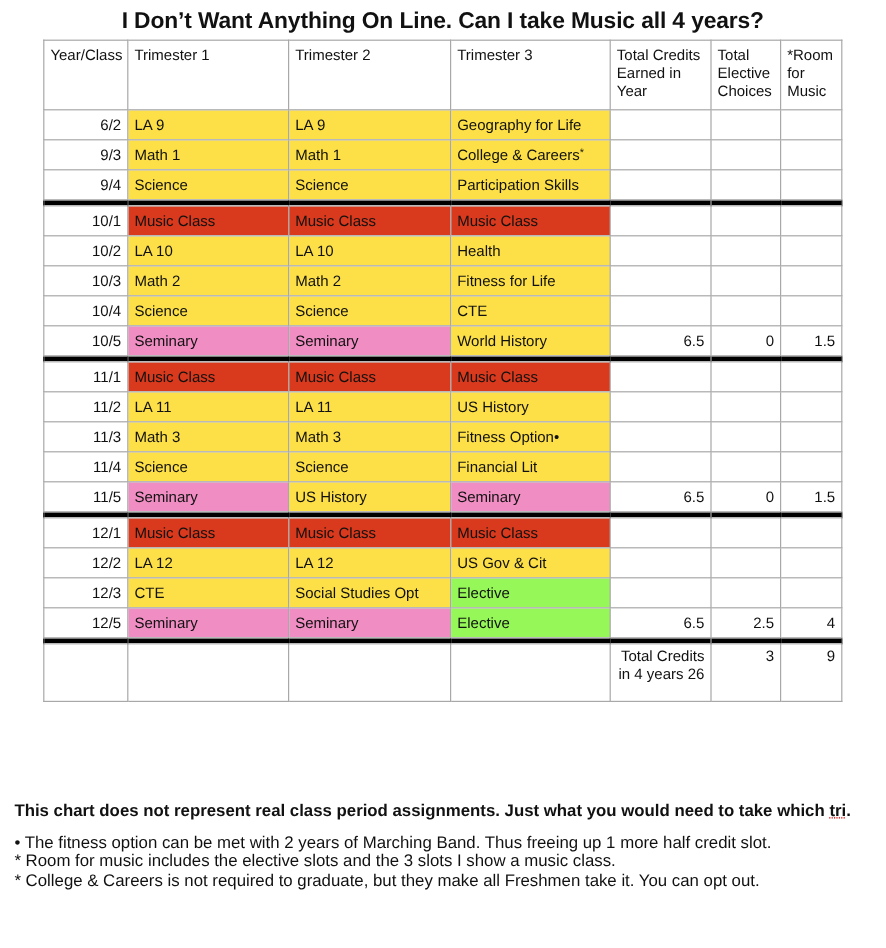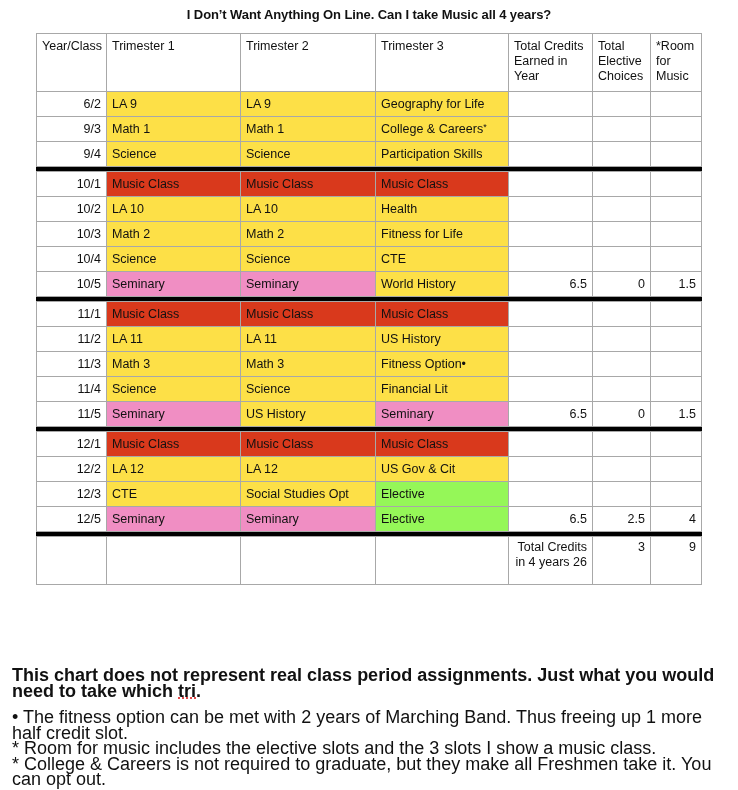--- a/index.html
+++ b/index.html
@@ -1,36 +1,36 @@
 <!DOCTYPE html>
 <html><head>
 <meta charset="utf-8">
 <style>
   html, body { margin: 0; padding: 0; background: #ffffff; }
   body { width: 738px; height: 790px; position: relative; overflow: hidden;
          font-family: "Liberation Sans", sans-serif; color: #111; }
   .title { position: absolute; top: 7px; left: 0; width: 738px; text-align: center;
-           font-weight: bold; font-size: 13px; letter-spacing: -0.1px; }
+           font-weight: bold; font-size: 19px; letter-spacing: -0.1px; }
   table.sched { position: absolute; top: 33px; left: 36px; border-collapse: collapse;
                 table-layout: fixed; width: 665px; font-size: 12.5px; }
   table.sched td, table.sched th { border: 1px solid #a8a8a8; padding: 0 5px; height: 24px;
                   vertical-align: middle; overflow: hidden; white-space: nowrap; font-weight: normal; }
   table.sched th { height: 52px; vertical-align: top; text-align: left; padding-top: 5px;
                    white-space: normal; line-height: 15px; }
   td.yc { text-align: right; padding-right: 5px; }
   td.num { text-align: right; }
   td.c-music { background: #d9391c; }
   td.c-core { background: #fde047; }
   td.c-sem { background: #f08ec3; }
   td.c-elec { background: #95f758; }
   tr.sep td { height: 4px; padding: 0; background: #000; border-left: 1px solid #000; border-right: 1px solid #000; }
   tr.total td { height: 44px; vertical-align: top; padding-top: 3px; }
   tr.total td.lbl { text-align: right; white-space: normal; line-height: 15px; }
   sup.ast { font-size: 9px; vertical-align: top; line-height: 10px; }
-  .notes { position: absolute; left: 12px; top: 668px; width: 720px; font-size: 18px; line-height: 15.5px; }
+  .notes { position: absolute; left: 12px; top: 668px; width: 720px; font-size: 14px; line-height: 15.5px; }
   .notes .bold { font-weight: bold; margin: 0 0 11px 0; }
   .notes p { margin: 0 0 8px 0; }
   .notes .fn { margin: 0; }
   .squiggle { text-decoration: underline; text-decoration-style: dotted; text-decoration-color: #d33; }
 </style>
 </head>
 <body>
 
 <div class="title">I Don’t Want Anything On Line.  Can I take Music all 4 years?</div>
 

